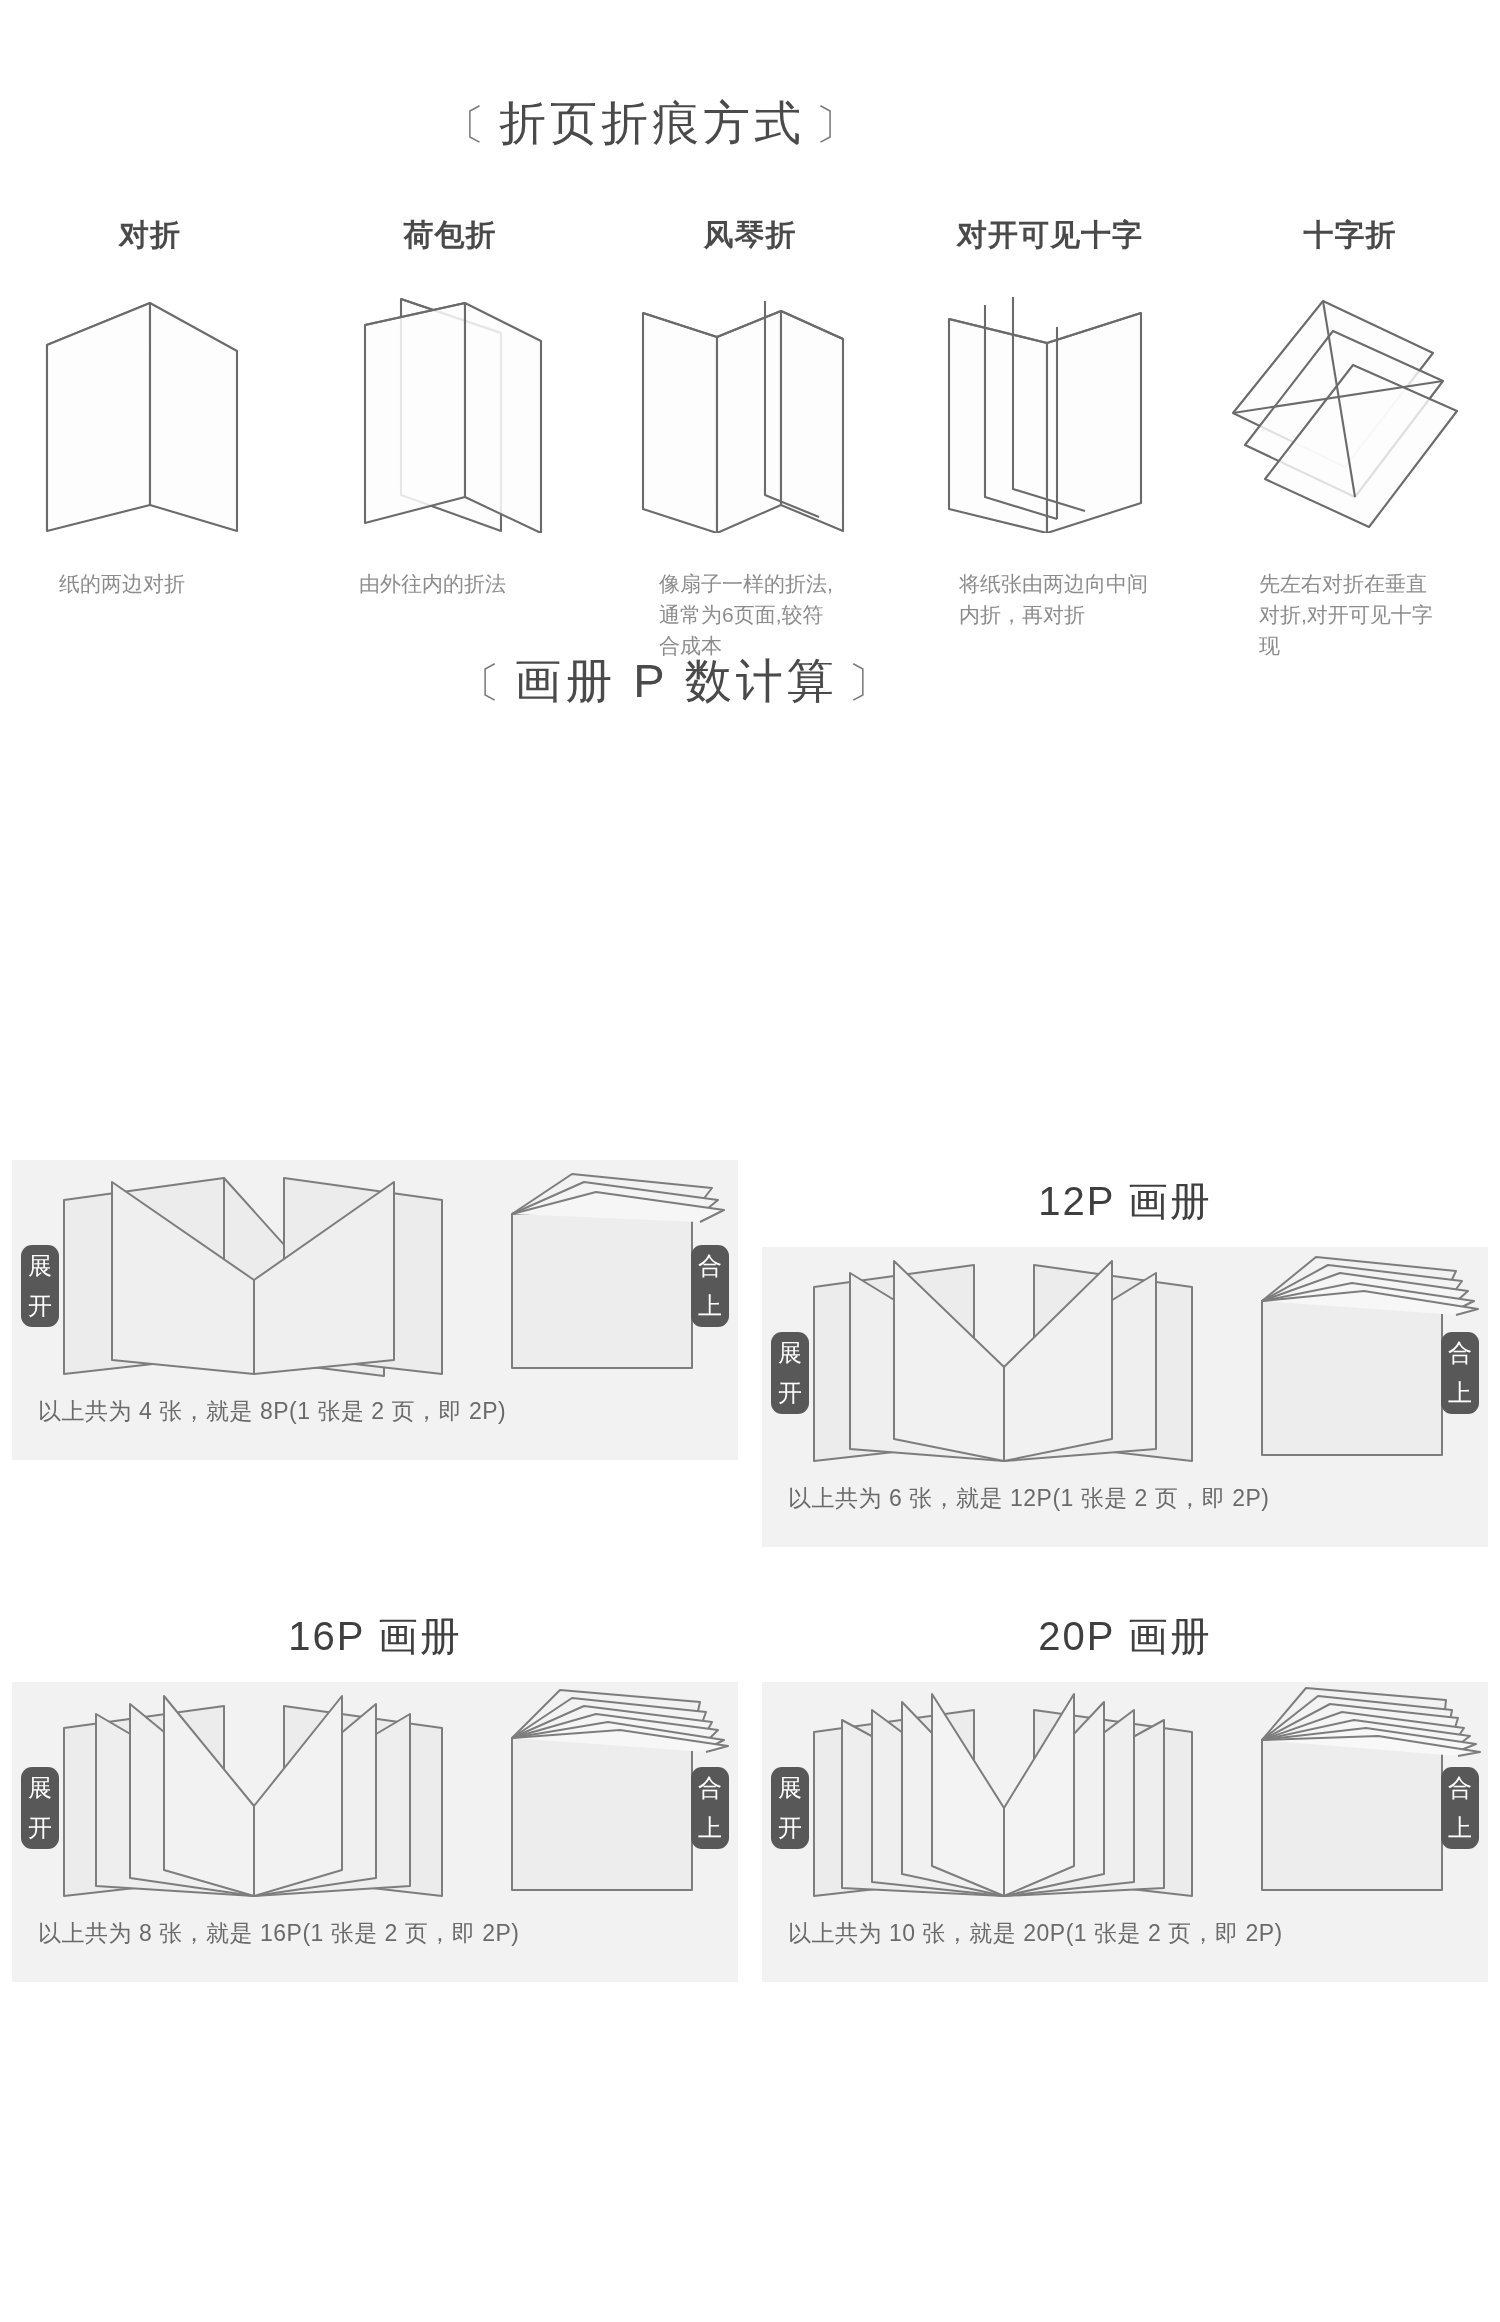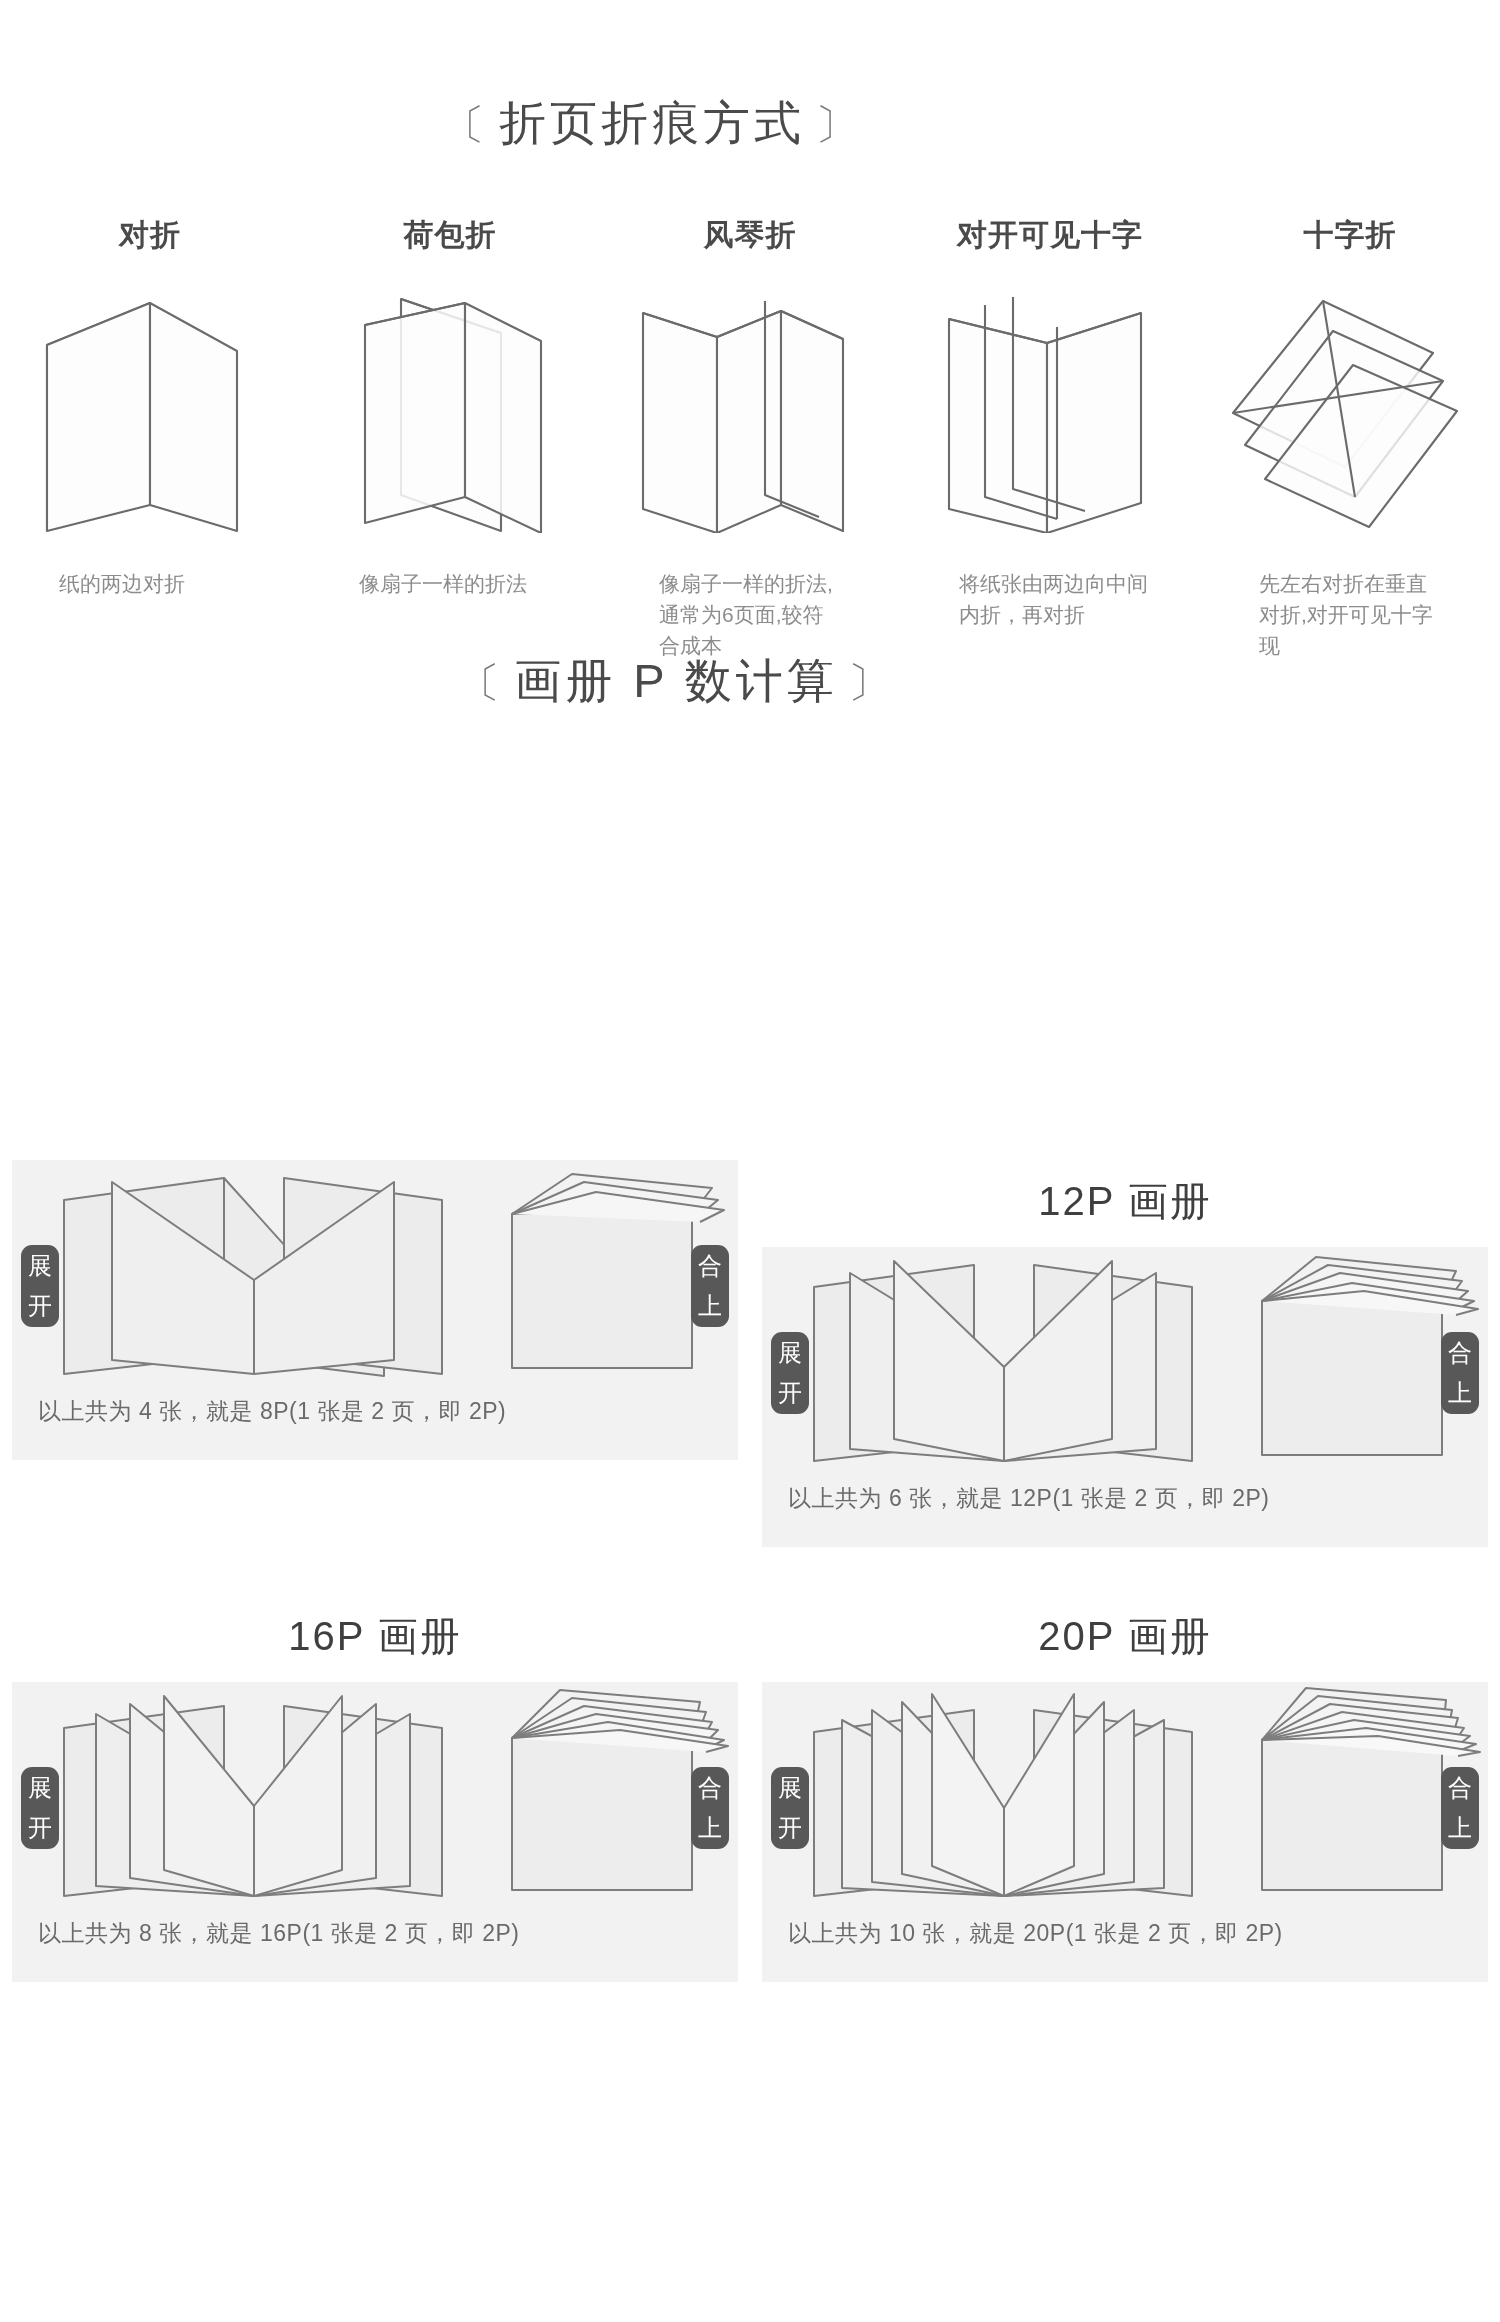--- a/index.html
+++ b/index.html
@@ -158,21 +158,21 @@
     <div class="fold-art">
       <svg viewBox="0 0 290 250" fill="none" stroke="#6b6b6b" stroke-width="2.1" stroke-linejoin="round">
         <path d="M96 16 L96 212 L196 248 L196 50 Z" fill="#fdfdfd"></path>
         <path d="M96 16 L196 50"></path>
         <path d="M60 42 L60 240 L160 214 L160 20 Z" fill="#fdfdfd" fill-opacity="0.85"></path>
         <path d="M160 20 L236 58 L236 250 L160 214 Z" fill="#fdfdfd" fill-opacity="0.85"></path>
         <path d="M60 42 L160 20"></path>
       </svg>
     </div>
     <div class="fold-desc-wrap">
-      <div class="fold-desc">像扇子一样的折法</div>
+      <div class="fold-desc">由外往内的折法</div>
     </div>
   </div>
 
   <div class="fold-cell">
     <div class="fold-label">风琴折</div>
     <div class="fold-art">
       <svg viewBox="0 0 290 250" fill="none" stroke="#6b6b6b" stroke-width="2.1" stroke-linejoin="round">
         <path d="M38 30 L38 226 L112 250 L112 54 Z" fill="#fdfdfd"></path>
         <path d="M38 30 L112 54"></path>
         <path d="M112 54 L112 250 L176 222 L176 28 Z" fill="#fdfdfd"></path>

